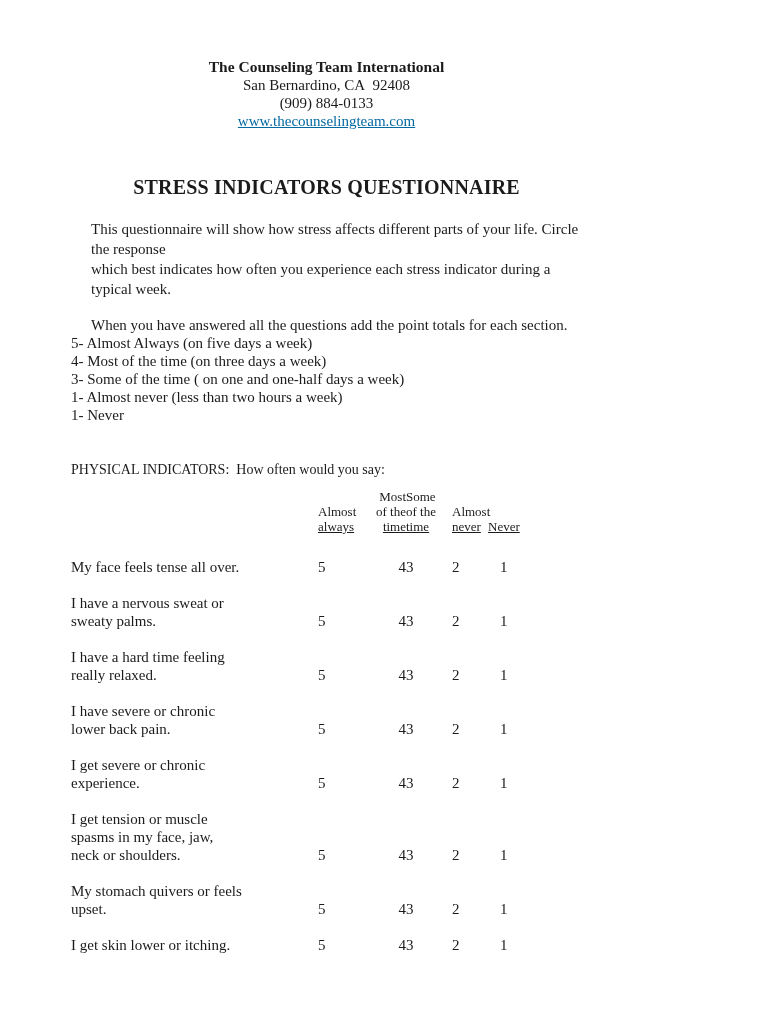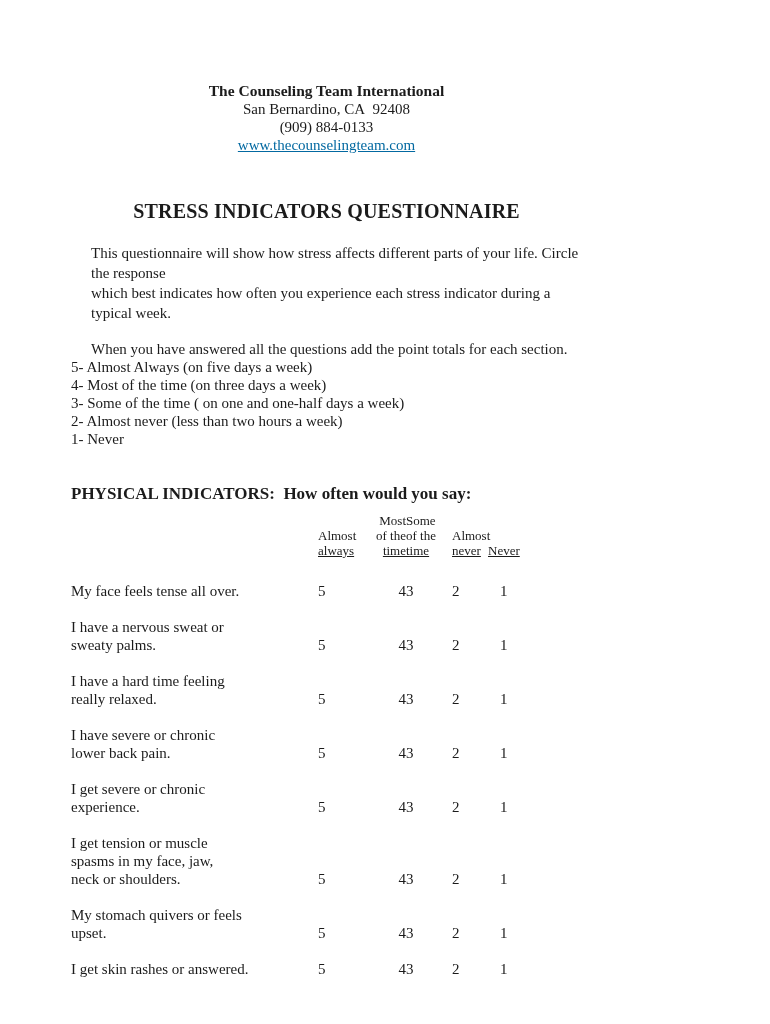--- a/index.html
+++ b/index.html
@@ -4,21 +4,21 @@
 <style>
   * { box-sizing: border-box; margin: 0; padding: 0; }
   html, body { background: #ffffff; }
   .page {
     position: relative;
     width: 636px;
     height: 1024px;
     background: #ffffff;
     color: #1b1b1b;
     font-family: "Liberation Serif", "DejaVu Serif", serif;
-    padding: 82px 54px 0 71px;
+    padding: 58px 54px 0 71px;
     overflow: hidden;
   }
   .letterhead { text-align: center; font-size: 15px; line-height: 18px; }
   .letterhead .org { font-weight: bold; font-size: 15.5px; }
   .letterhead .website {
     color: #0369a1;
     text-decoration: underline;
     cursor: pointer;
   }
   .doc-title {
@@ -36,22 +36,22 @@
     white-space: pre-line;
   }
   .instructions {
     margin: 17px 0 0 20px;
     font-size: 15px;
     line-height: 18px;
   }
   .scale { font-size: 15px; line-height: 18px; }
   .section-heading {
     margin-top: 37px;
-    font-weight: bold;
-    font-size: 17px;
+    font-weight: normal;
+    font-size: 14px;
     line-height: 18px;
   }
   .thead {
     display: flex;
     align-items: flex-end;
     margin-top: 10px;
     font-size: 13px;
     line-height: 15px;
   }
   .thead .spacer { width: 247px; }
@@ -96,21 +96,21 @@
 
   <div class="intro">This questionnaire will show how stress affects different parts of your life. Circle the response
 which best indicates how often you experience each stress indicator during a typical week.</div>
 
   <div class="instructions">When you have answered all the questions add the point totals for each section.</div>
 
   <div class="scale">
     <div>5- Almost Always (on five days a week)</div>
     <div>4- Most of the time (on three days a week)</div>
     <div>3- Some of the time ( on one and one-half days a week)</div>
-    <div>2- Almost never (less than two hours a week)</div>
+    <div>1- Almost never (less than two hours a week)</div>
     <div>1- Never</div>
   </div>
 
   <div class="section-heading">PHYSICAL INDICATORS:&nbsp; How often would you say:</div>
 
   <div class="thead">
     <div class="spacer"></div>
     <div class="col-aa">
       <div></div>
       <div>Almost</div>
@@ -204,21 +204,21 @@
       <div class="qlabel">My stomach quivers or feels
 upset.</div>
       <div class="col-aa num">5</div>
       <div class="col-mt num">4</div>
       <div class="col-st num">3</div>
       <div class="col-an num">2</div>
       <div class="col-nv num num-nv">1</div>
     </div>
 
     <div class="qrow">
-      <div class="qlabel">I get skin rashes or answered.</div>
+      <div class="qlabel">I get skin lower or itching.</div>
       <div class="col-aa num">5</div>
       <div class="col-mt num">4</div>
       <div class="col-st num">3</div>
       <div class="col-an num">2</div>
       <div class="col-nv num num-nv">1</div>
     </div>
 
   </div>
 
   <div class="pagenum">1</div>

